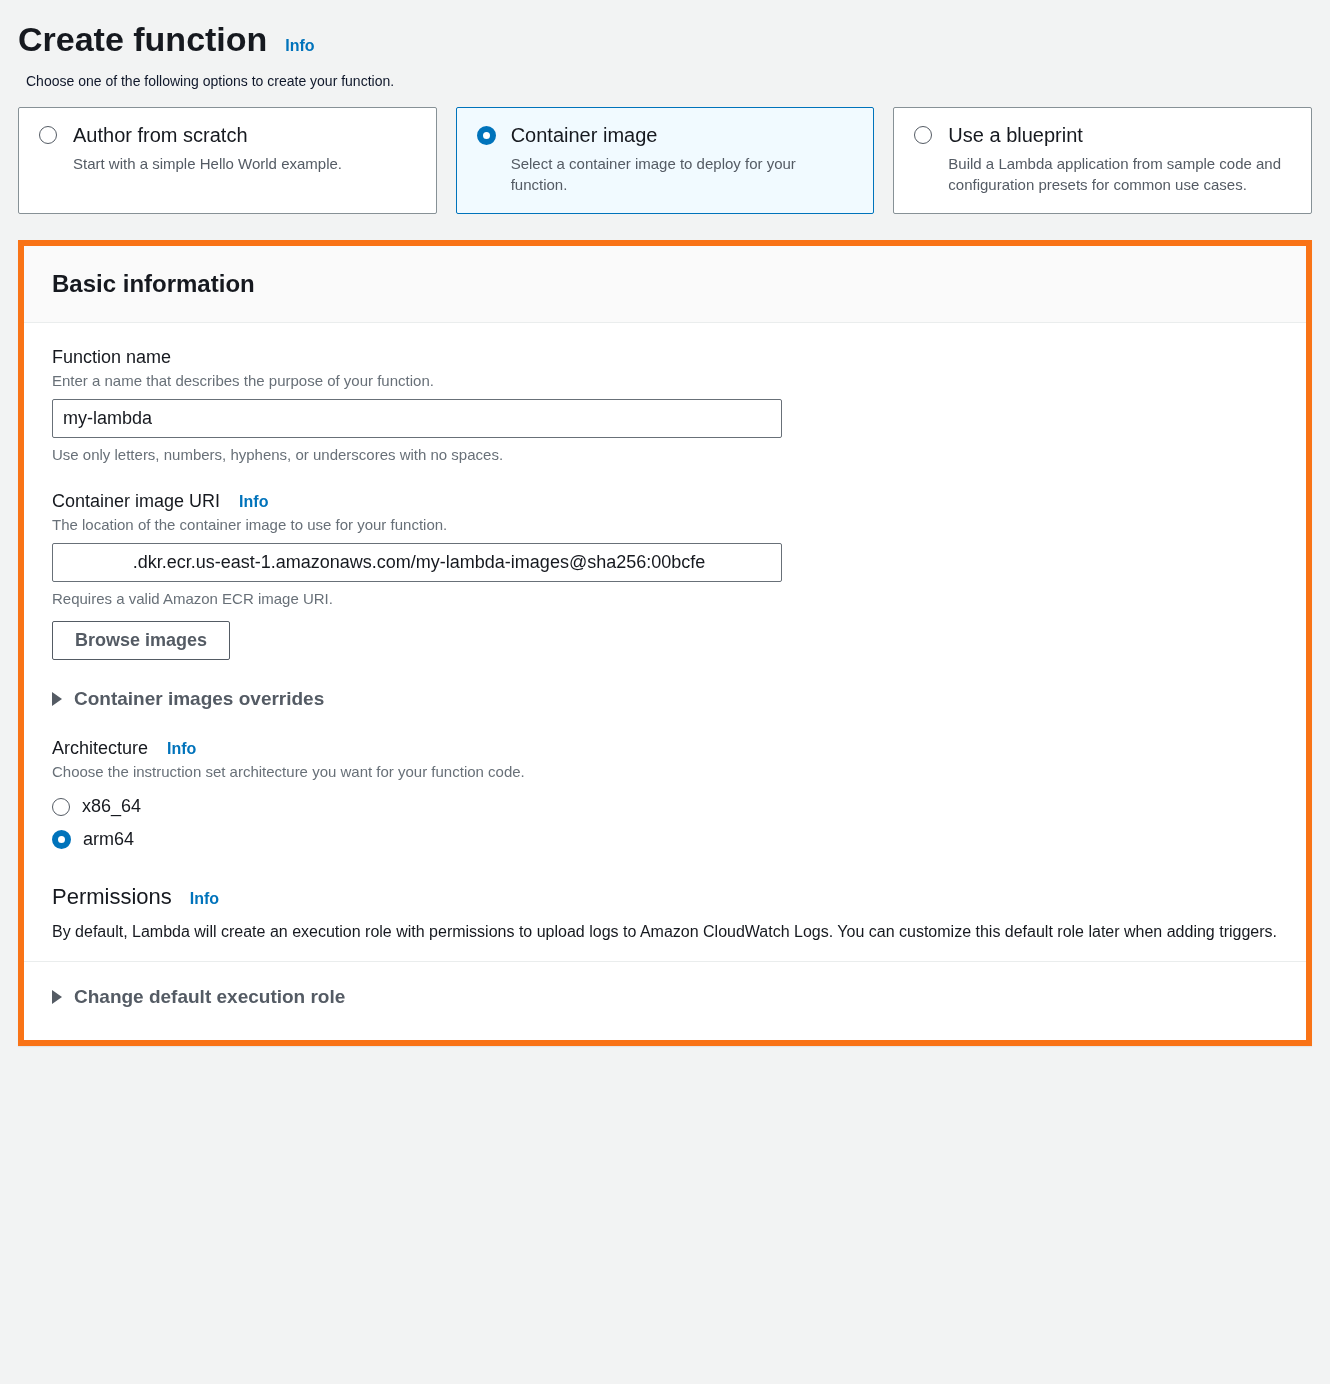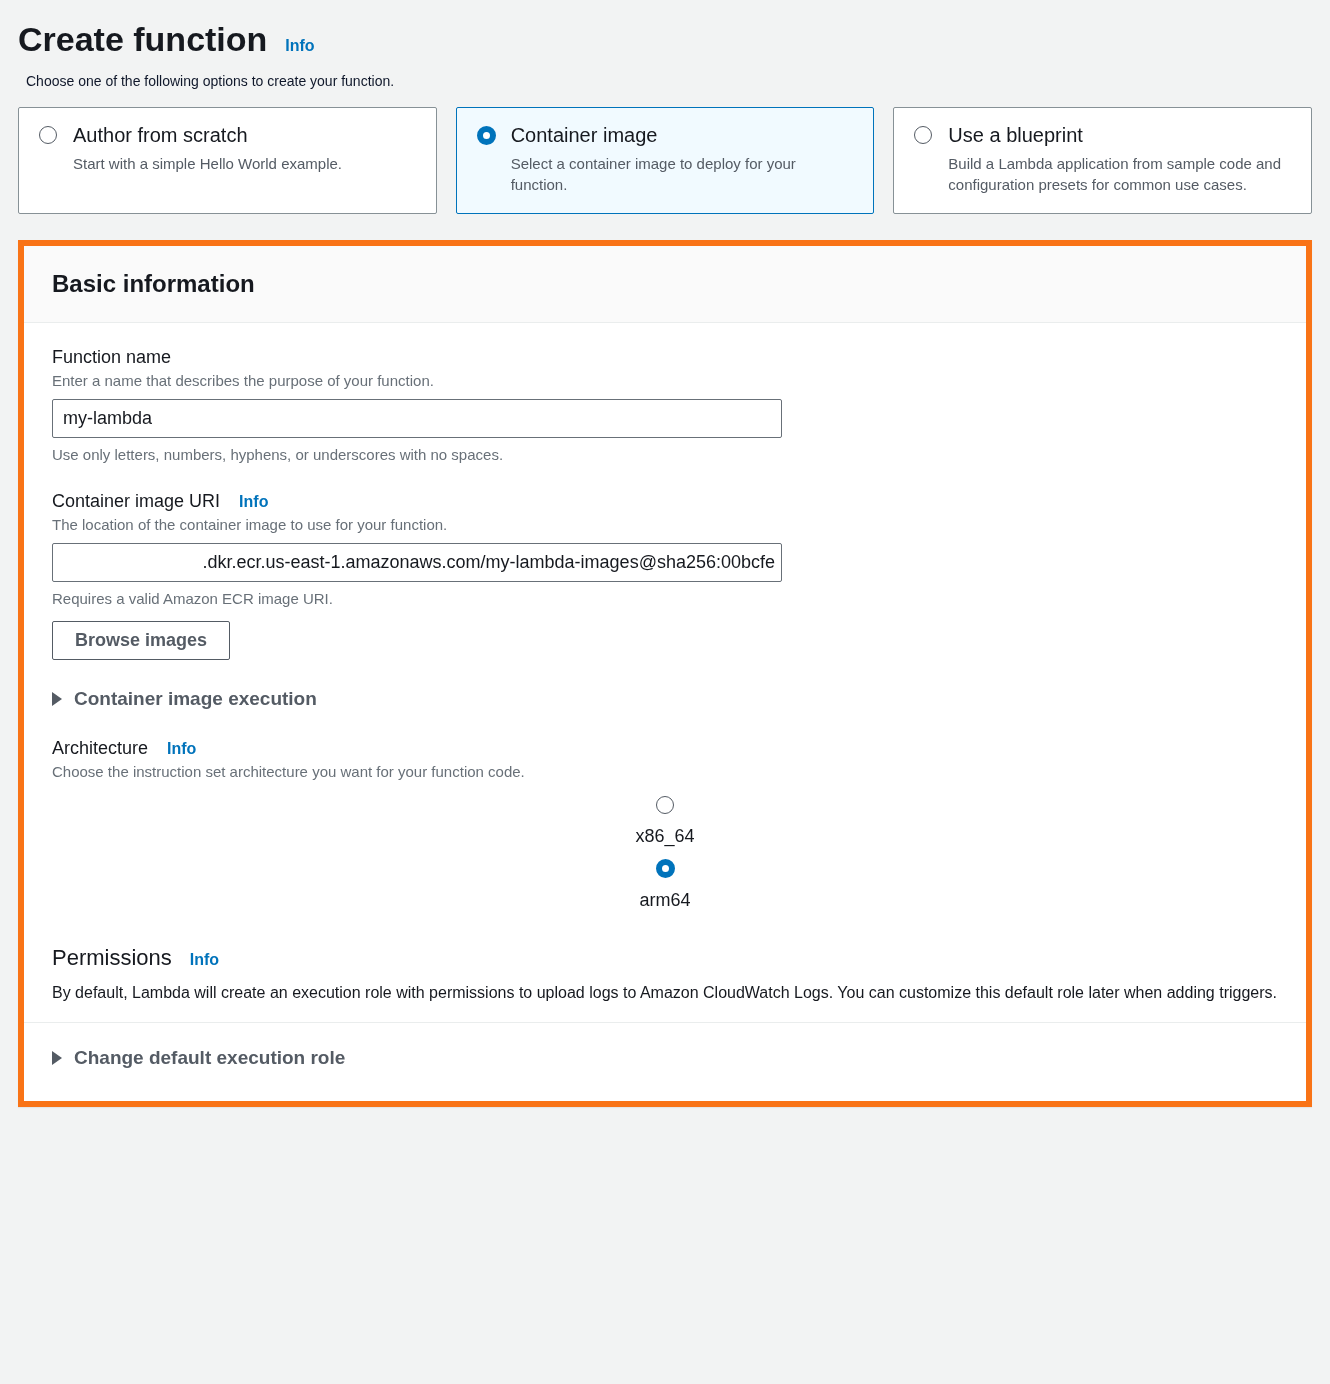--- a/index.html
+++ b/index.html
@@ -152,21 +152,20 @@
     font-weight: 700;
     color: #545b64;
   }
   .radio-group { margin-top: 8px; }
   .radio-item {
     display: flex;
     align-items: center;
     gap: 12px;
     padding: 6px 0;
     cursor: pointer;
-    flex-direction: column;
   }
   .radio-item .circle {
     width: 18px; height: 18px;
     border-radius: 50%;
     border: 1.5px solid #545b64;
     background: #fff;
   }
   .radio-item.selected .circle {
     border: 6px solid #0073bb;
     width: 19px; height: 19px;
@@ -236,28 +235,28 @@
       <input class="text-input" type="text" value="my-lambda" style="">
       <div class="field-help">Use only letters, numbers, hyphens, or underscores with no spaces.</div>
     </div>
 
     <div class="field">
       <label class="field-label">
         <span>Container image URI</span>
         <span class="info-link">Info</span>
       </label>
       <div class="field-desc">The location of the container image to use for your function.</div>
-      <input class="text-input" style="text-align: right; padding-right: 6px;" type="text" value=".dkr.ecr.us-east-1.amazonaws.com/my-lambda-images@sha256:00bcfe">
+      <input class="text-input" style="text-align: center; padding-right: 6px;" type="text" value=".dkr.ecr.us-east-1.amazonaws.com/my-lambda-images@sha256:00bcfe">
       <div class="field-help">Requires a valid Amazon ECR image URI.</div>
       <button class="btn">Browse images</button>
     </div>
 
     <div class="expandable">
       <span class="triangle"></span>
-      <span class="title">Container image execution</span>
+      <span class="title">Container images overrides</span>
     </div>
 
     <div class="field">
       <label class="field-label">
         <span>Architecture</span>
         <span class="info-link">Info</span>
       </label>
       <div class="field-desc">Choose the instruction set architecture you want for your function code.</div>
       <div class="radio-group">
         <div class="radio-item">

